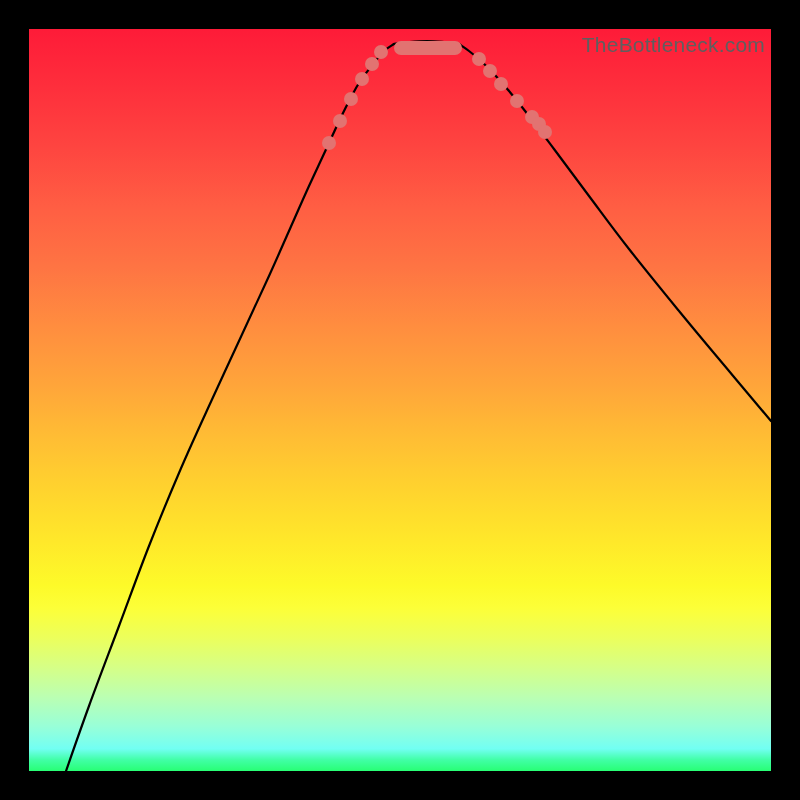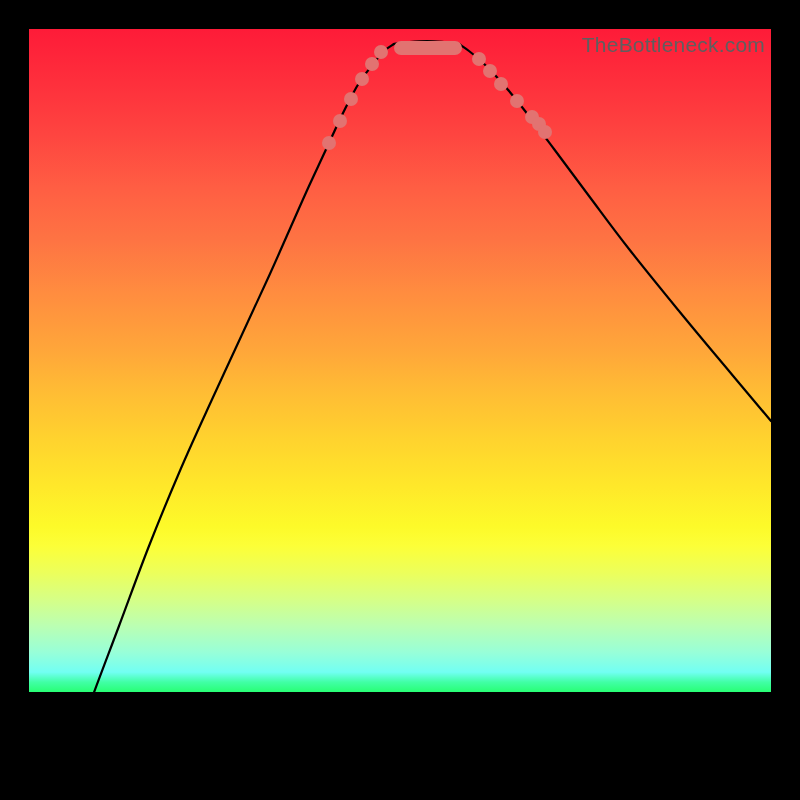--- a/index.html
+++ b/index.html
@@ -15,21 +15,21 @@
     position: relative;
     width: 800px;
     height: 800px;
     background: #000;
   }
   .plot-area {
     position: absolute;
     left: 29px;
     top: 29px;
     width: 742px;
-    height: 663px;
+    height: 742px;
     
     background: linear-gradient(to bottom,
       #fe1b38 0%,
       #fe2f3c 8%,
       #fe4540 16%,
       #ff5e43 24%,
       #fe7443 32%,
       #ff8d3f 40%,
       #ffa53a 48%,
       #ffbd34 55%,

